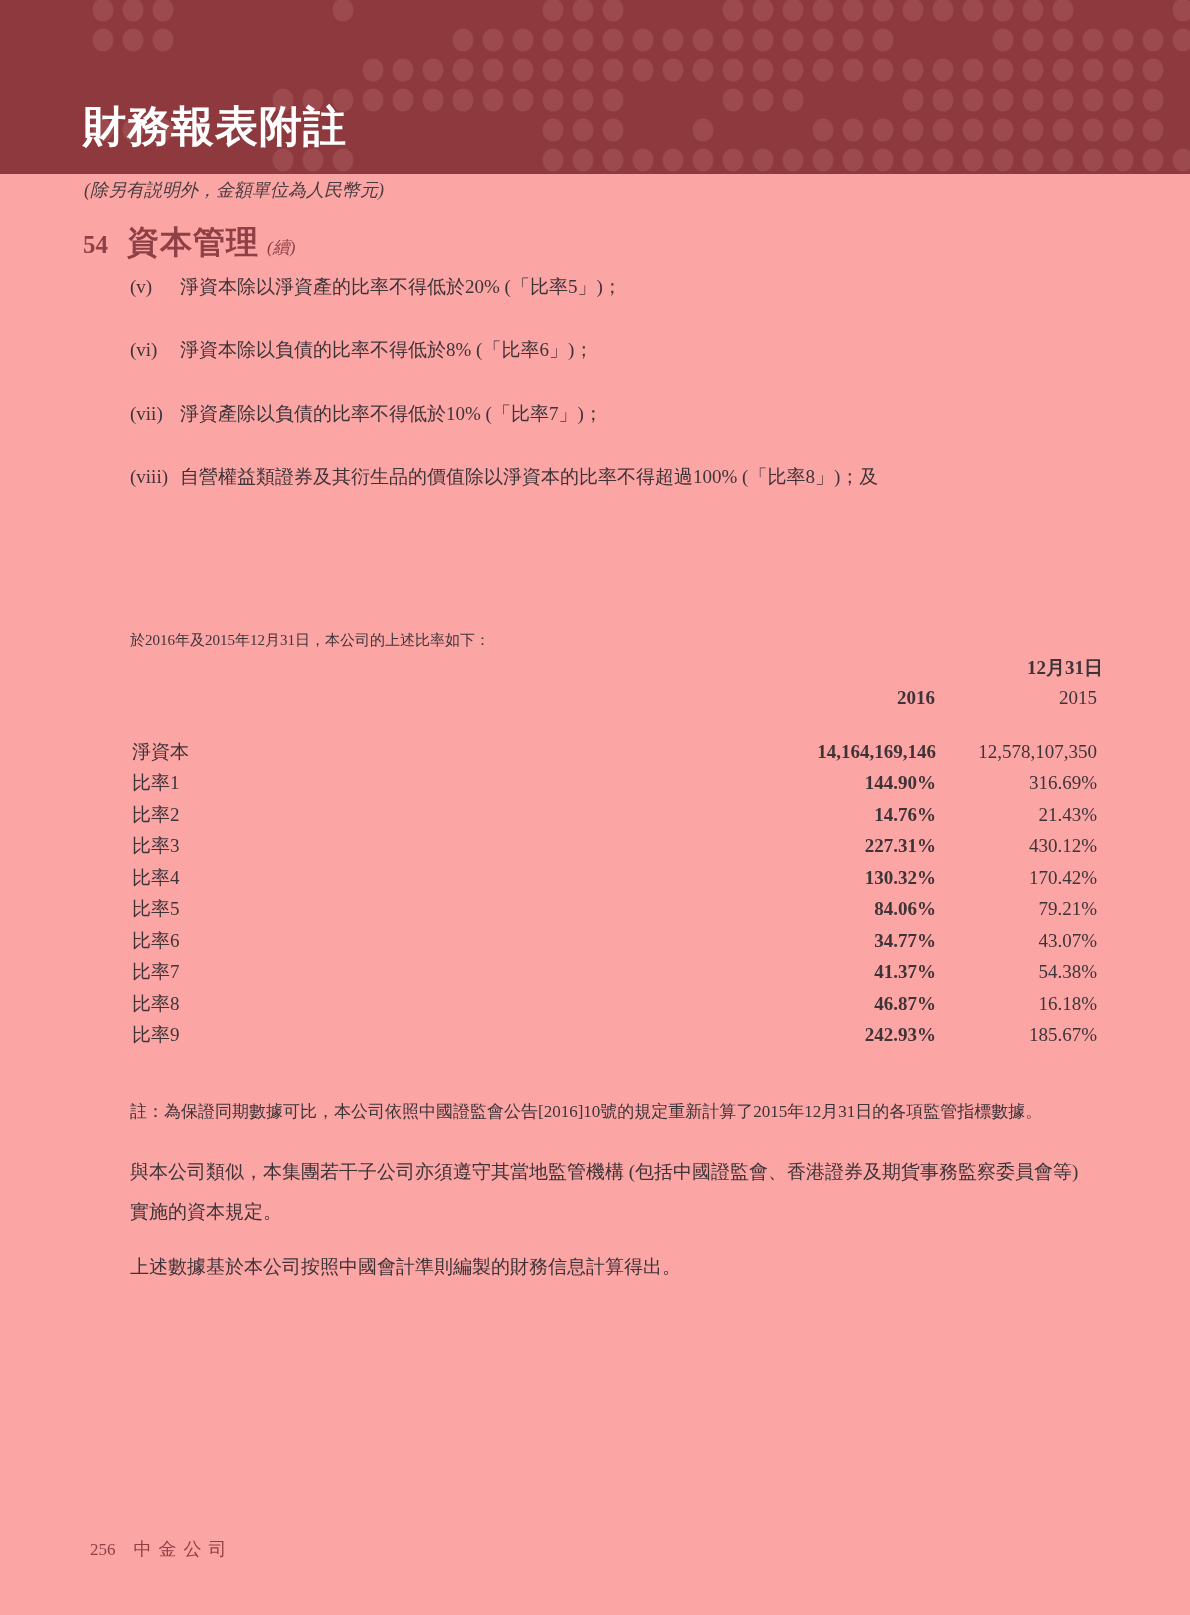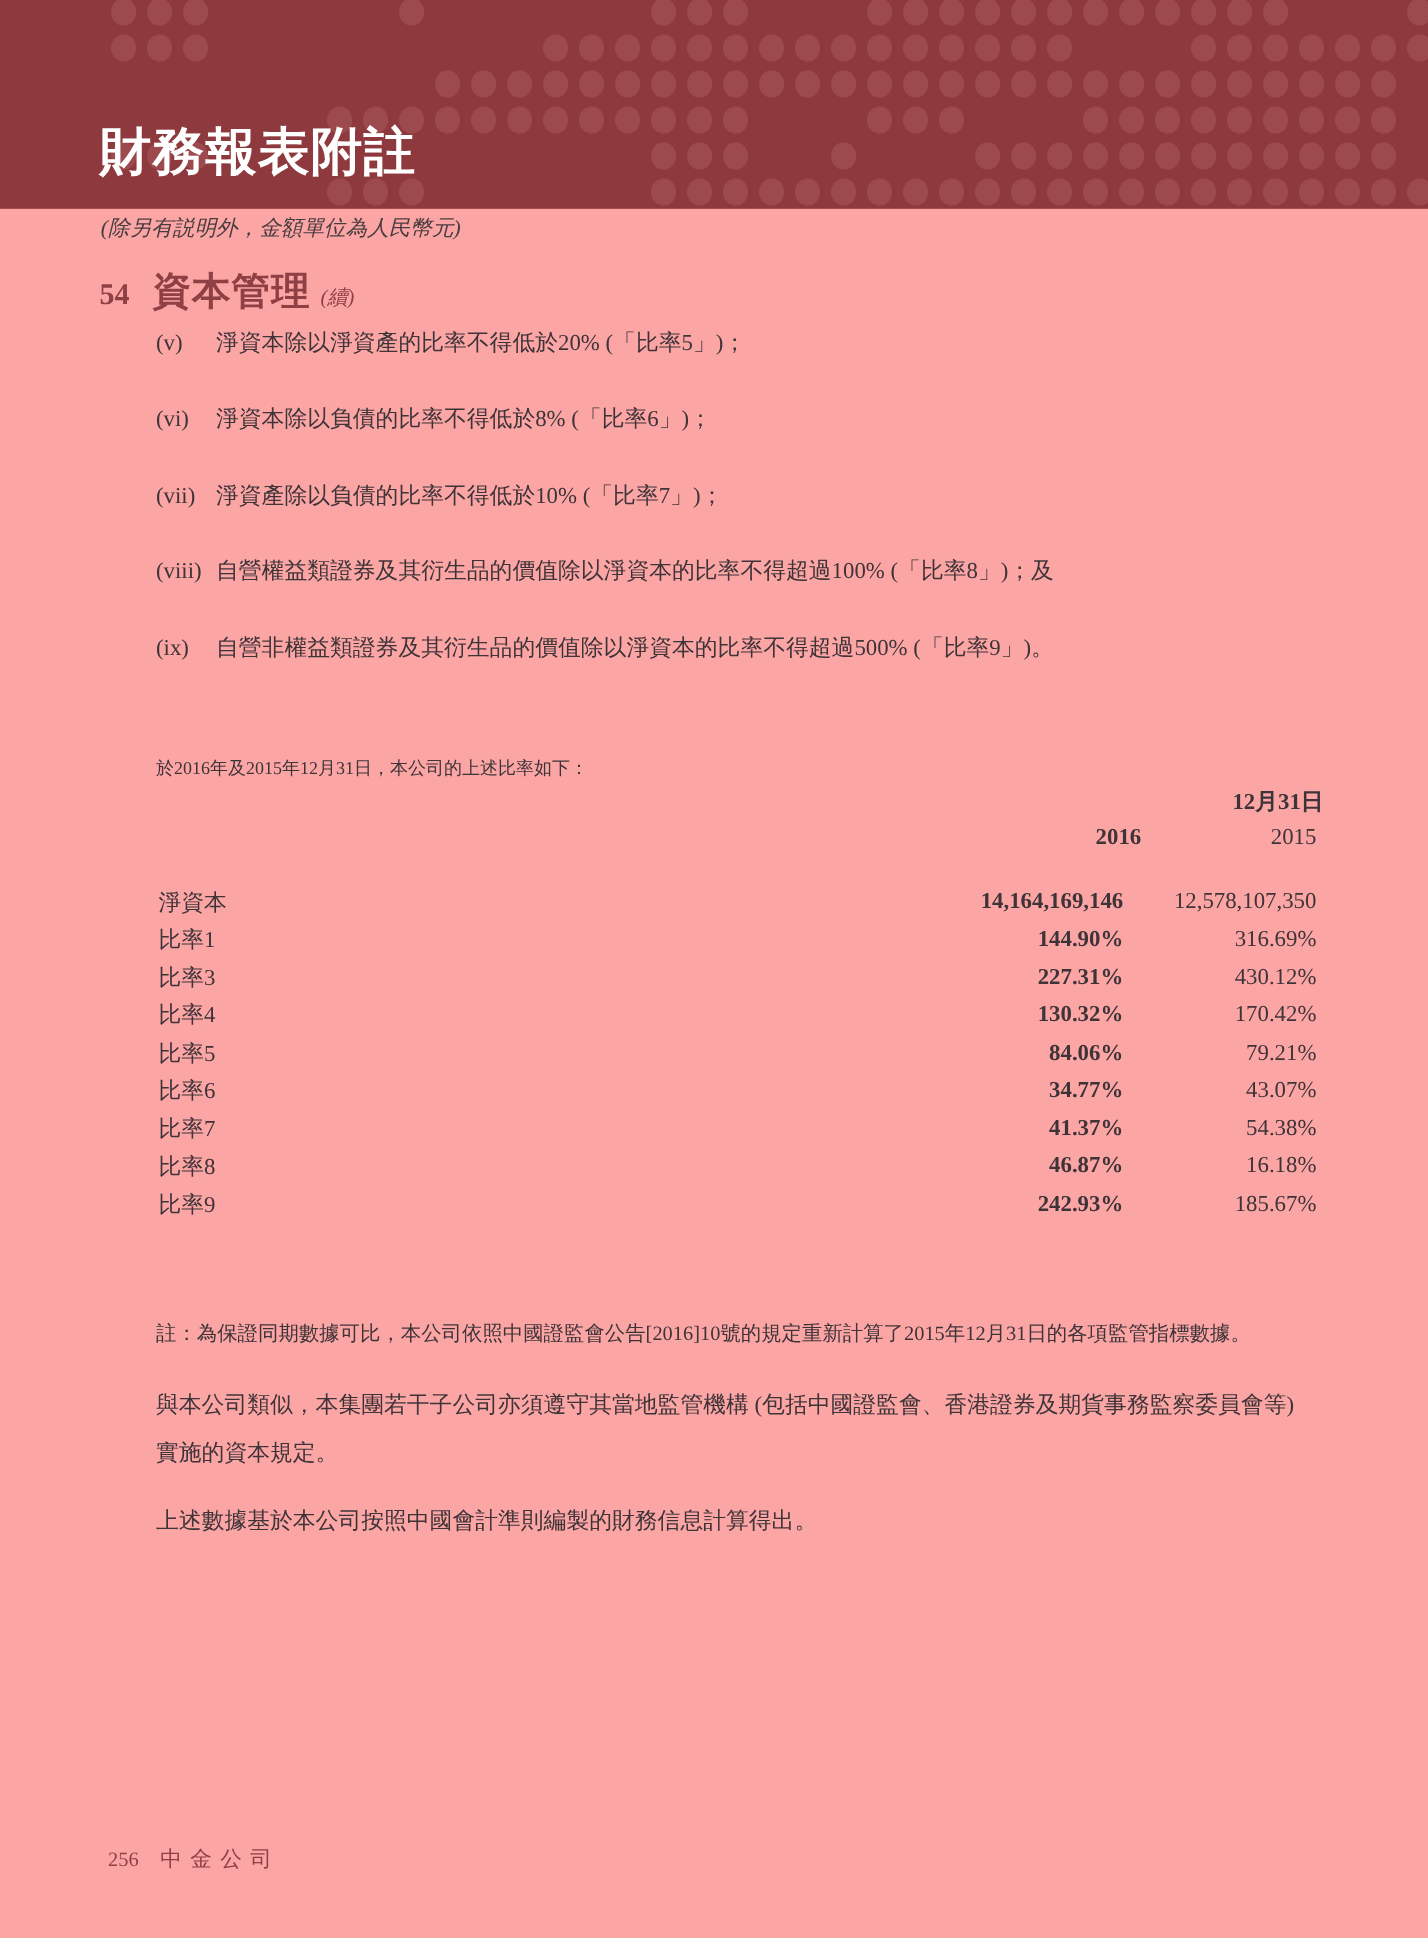--- a/index.html
+++ b/index.html
@@ -83,21 +83,21 @@
     left: 787px;
     top: 655px;
     width: 316px;
     text-align: right;
     font-size: 19px;
     font-weight: 700;
     white-space: nowrap;
   }
   .t-col-2016 {
     position: absolute;
-    left: 716px;
+    left: 700px;
     top: 687px;
     width: 235px;
     text-align: right;
     font-size: 19px;
     font-weight: 700;
   }
   .t-col-2015 {
     position: absolute;
     left: 940px;
     top: 687px;
@@ -331,24 +331,20 @@
     <span class="list-text">淨資本除以負債的比率不得低於8% (「比率6」)；</span>
   </div>
   <div class="list-item" style="top:401px">
     <span class="list-marker">(vii)</span>
     <span class="list-text">淨資產除以負債的比率不得低於10% (「比率7」)；</span>
   </div>
   <div class="list-item" style="top:464px">
     <span class="list-marker">(viii)</span>
     <span class="list-text">自營權益類證券及其衍生品的價值除以淨資本的比率不得超過100% (「比率8」)；及</span>
   </div>
-  <div class="list-item" style="top:528px">
-    <span class="list-marker">(ix)</span>
-    <span class="list-text">自營非權益類證券及其衍生品的價值除以淨資本的比率不得超過500% (「比率9」)。</span>
-  </div>
 
   <div class="intro">於2016年及2015年12月31日，本公司的上述比率如下：</div>
 
   <div class="t-date-header">12月31日</div>
   <div class="t-col-2016">2016</div>
   <div class="t-col-2015">2015</div>
 
   <div class="rule-wrap rule-top">
     <div class="rule seg1" style="top:712px"></div>
     <div class="rule seg2" style="top:712px"></div>
@@ -360,20 +356,25 @@
       <span class="tlabel">淨資本</span>
       <span class="tv2016">14,164,169,146</span>
       <span class="tv2015">12,578,107,350</span>
     </div>
     <div class="trow">
       <span class="tlabel">比率1</span>
       <span class="tv2016">144.90%</span>
       <span class="tv2015">316.69%</span>
     </div>
     <div class="trow">
+      <span class="tlabel">比率2</span>
+      <span class="tv2016">14.76%</span>
+      <span class="tv2015">21.43%</span>
+    </div>
+    <div class="trow">
       <span class="tlabel">比率3</span>
       <span class="tv2016">227.31%</span>
       <span class="tv2015">430.12%</span>
     </div>
     <div class="trow">
       <span class="tlabel">比率4</span>
       <span class="tv2016">130.32%</span>
       <span class="tv2015">170.42%</span>
     </div>
     <div class="trow">

